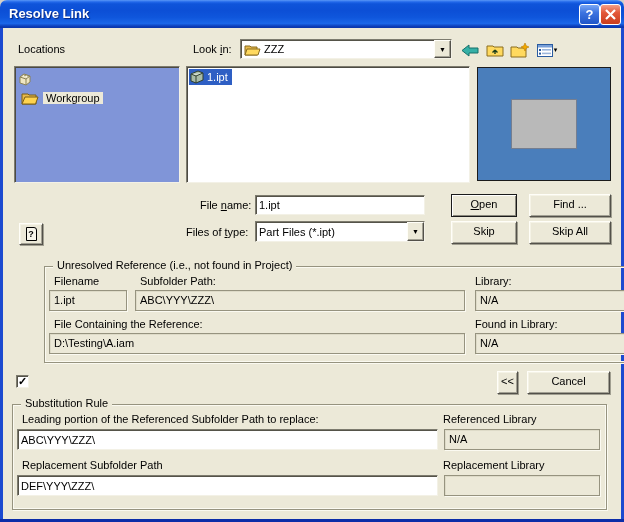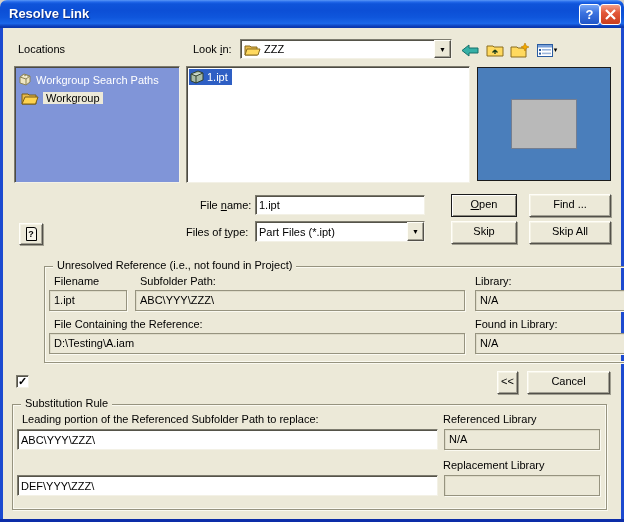--- a/index.html
+++ b/index.html
@@ -194,21 +194,20 @@
   <div class="abs tree-pane" style="left:14px;top:66px;width:166px;height:117px;">
     <div class="tree-item">
       <span>
         <svg width="15" height="14" viewBox="0 0 15 14">
           <path d="M3 4 L7 1 L13 3 L13 9 L9 12 L3 10 z" fill="#efe6c2" stroke="#8a8258" stroke-width="1"></path>
           <path d="M3 4 L9 6 L13 3" fill="none" stroke="#8a8258" stroke-width="1"></path>
           <path d="M9 6 L9 12" fill="none" stroke="#8a8258" stroke-width="1"></path>
           <path d="M5 3.2 a1.5 1.5 0 0 1 3 0 a1.5 1.5 0 0 1 3 1" fill="#fdf8e0" stroke="#8a8258" stroke-width="0.8"></path>
         </svg>
       </span>
-      <span class="tree-root-label">Workgroup Search Paths</span>
     </div>
     <div class="tree-item" style="padding-left:4px;">
       <span>
         <svg width="18" height="14" viewBox="0 0 18 14">
           <path d="M1 3 h6 l1 1 h7 v9 H1 z" fill="#e6b94c" stroke="#7a5e15" stroke-width="1"></path>
           <path d="M4 6 h13 l-2.5 7 H1 z" fill="#ffd34e" stroke="#7a5e15" stroke-width="1"></path>
         </svg>
       </span>
       <span class="tree-sel-label">Workgroup</span>
     </div>
@@ -274,19 +273,20 @@
   <div class="abs btn" style="left:527px;top:371px;width:83px;height:23px;">Cancel</div>
 
   <div class="abs group" style="left:12px;top:404px;width:595px;height:106px;">
     <span class="legend">Substitution Rule</span>
     <span class="abs lbl" style="left:9px;top:8px;">Leading portion of the Referenced Subfolder Path to replace:</span>
     <span class="abs lbl" style="left:430px;top:8px;text-align:right;">Referenced Library</span>
     <div class="abs sunken edit-wrap" style="left:4px;top:24px;width:421px;height:21px;">
       <input class="editbox" value="ABC\YYY\ZZZ\" style="">
     </div>
     <div class="abs flat-field" style="left:431px;top:24px;width:156px;height:21px;">N/A</div>
+    <span class="abs lbl" style="left:9px;top:54px;">Replacement Subfolder Path</span>
     <span class="abs lbl" style="left:430px;top:54px;">Replacement Library</span>
     <div class="abs sunken edit-wrap" style="left:4px;top:70px;width:421px;height:21px;">
       <input class="editbox" value="DEF\YYY\ZZZ\" style="">
     </div>
     <div class="abs flat-field" style="left:431px;top:70px;width:156px;height:21px;"></div>
   </div>
 </div>
 
 </body></html>

